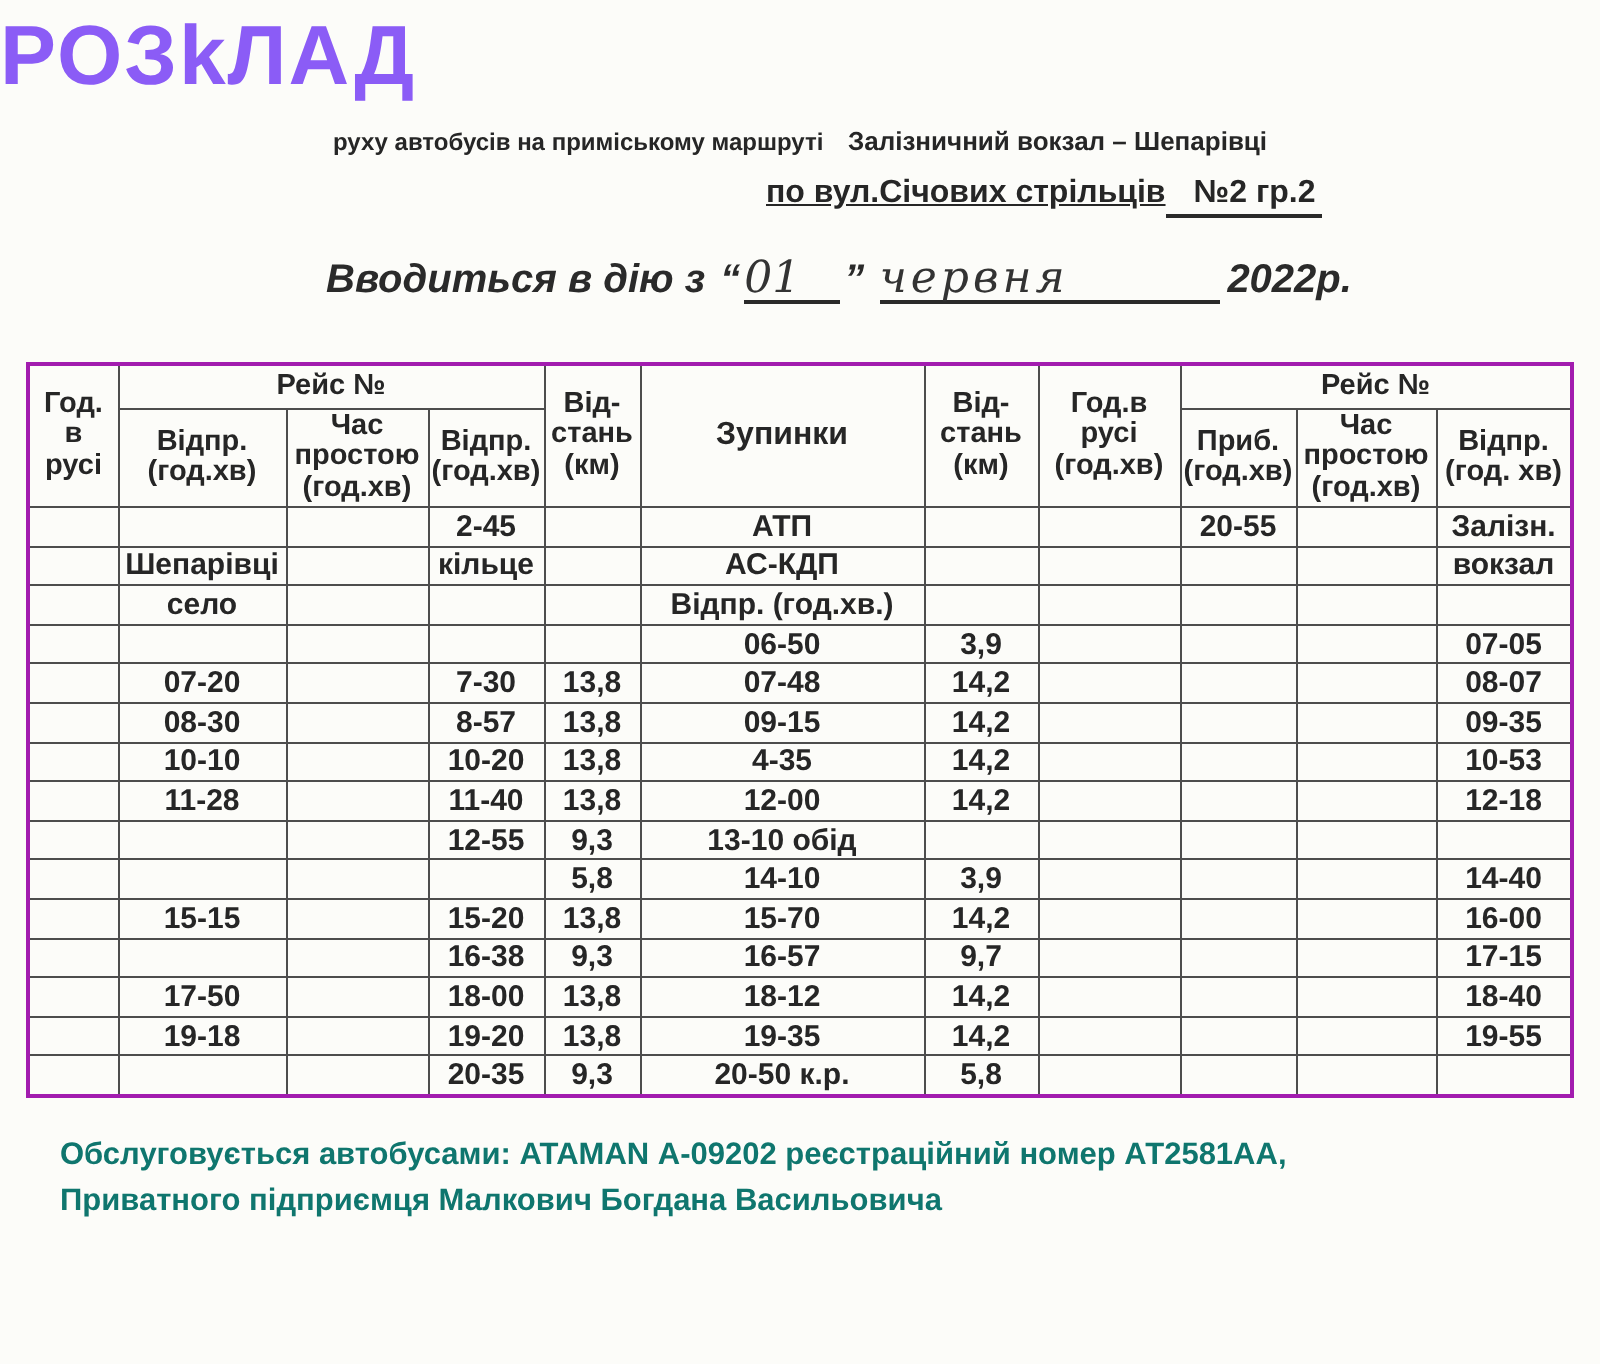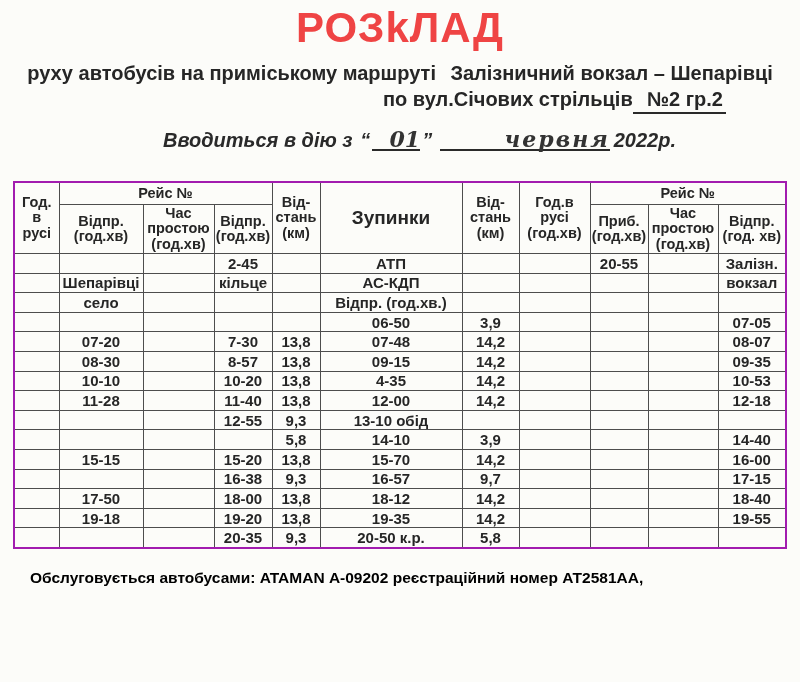--- a/index.html
+++ b/index.html
@@ -6,77 +6,77 @@
   .page {
     position:relative; width:800px; height:682px;
     background:#fcfcf9;
     font-family:"Liberation Sans", sans-serif;
     color:#262626; overflow:hidden;
   }
 
   
   .title {
     position:absolute; top:4px; left:0; width:100%;
-    text-align:center; font-size:42px; font-weight:800;
-    letter-spacing:1px; color:#ef4444;
+    text-align:left; font-size:42px; font-weight:800;
+    letter-spacing:1px; color:#8b5cf6;
   }
   .sub1 {
     position:absolute; top:62px; left:0; width:100%;
     text-align:center; white-space:nowrap; font-weight:700;
   }
-  .sub1 .pre   { font-size:20px; }
-  .sub1 .route { font-size:20px; }
+  .sub1 .pre   { font-size:12px; }
+  .sub1 .route { font-size:13px; }
   .sub2 {
     position:absolute; top:88px; left:383px;
-    font-weight:700; font-size:20px; white-space:nowrap;
+    font-weight:700; font-size:16px; white-space:nowrap;text-decoration:underline;
   }
   .sub2 .grp {
     display:inline-block; border-bottom:2px solid #2a2a2a;
     padding:0 3px 1px 14px;
   }
 
   
   .intro {
     position:absolute; top:129px; left:163px;
     font-style:italic; font-weight:700; font-size:20px;
     white-space:nowrap; color:#2a2a2a;
   }
   .quote { font-size:20px; padding:0 2px; }
   .slot {
-    display:inline-block; text-align:right;
+    display:inline-block; text-align:left;
     border-bottom:2px solid #2a2a2a;
     font-family:"DejaVu Serif", serif;
-    font-weight:700; font-size:22px; line-height:20px;
+    font-weight:400; font-size:22px; line-height:20px;
     color:#333;
   }
   .slot.day   { width:48px; }
   .slot.month { width:170px; letter-spacing:2px; margin-right:4px; }
 
   
   table.schedule {
     position:absolute; top:181px; left:13px;
     width:772px; border-collapse:collapse; table-layout:fixed;
     border:2px solid #a21caf;
   }
   .schedule th, .schedule td {
     border:1px solid #4d4d4d;
     text-align:center; vertical-align:middle;
     font-weight:700; color:#262626; padding:0;
     overflow:visible; white-space:nowrap;
   }
   .schedule thead th { font-size:14.5px; line-height:15.5px; white-space:pre-line; }
-  .schedule thead th.big { font-size:19px; }
+  .schedule thead th.big { font-size:16px; }
   .schedule tr.h1 th { height:21px; }
   .schedule tr.h2 th { height:48px;margin-left:19px; }
   .schedule tbody td { height:18.6px; font-size:15px; }
 
   
   .footer {
     position:absolute; top:566px; left:30px;
-    font-weight:700; font-size:15.5px; line-height:23px; color:#000000;
+    font-weight:700; font-size:15.5px; line-height:23px; color:#0f766e;
   }
 </style>
 </head>
 <body>
 
 <div class="page">
 
   <div class="title">РОЗkЛАД</div>
 
   <div class="sub1">
@@ -338,15 +338,16 @@
           <td></td>
           <td></td>
           <td></td>
           <td></td>
         </tr>
       </tbody>
   </table>
 
   <div class="footer">
     <div>Обслуговується автобусами: ATAMAN А-09202 реєстраційний номер АТ2581АА,</div>
+    <div>Приватного підприємця Малкович Богдана Васильовича</div>
   </div>
 
 </div>
 
 </body></html>

